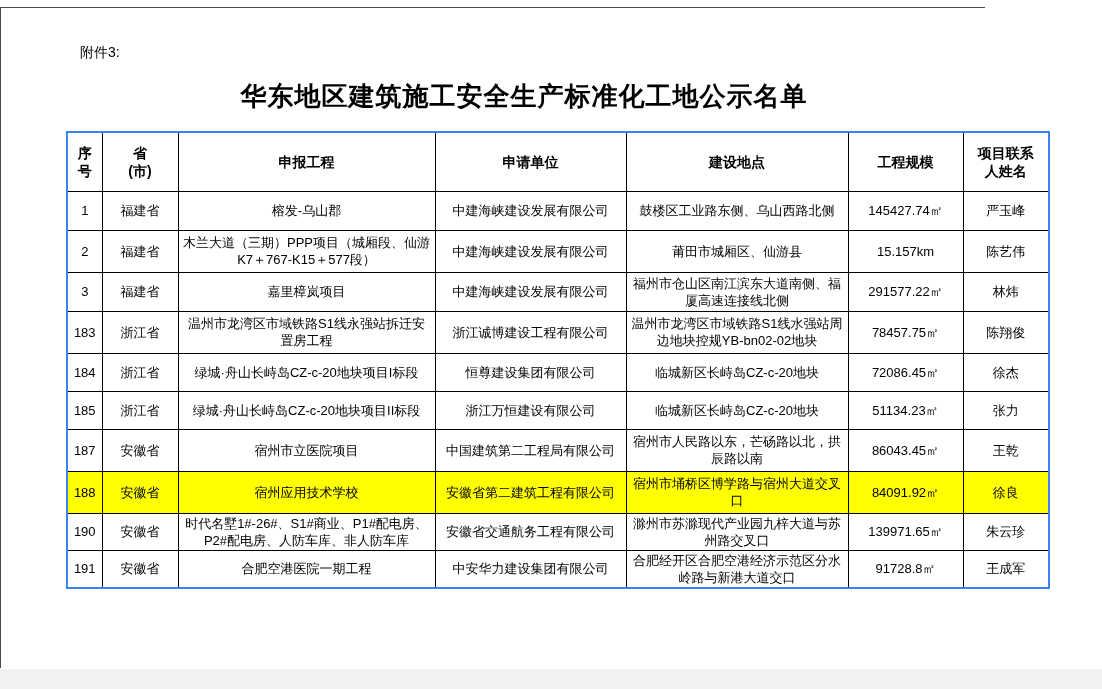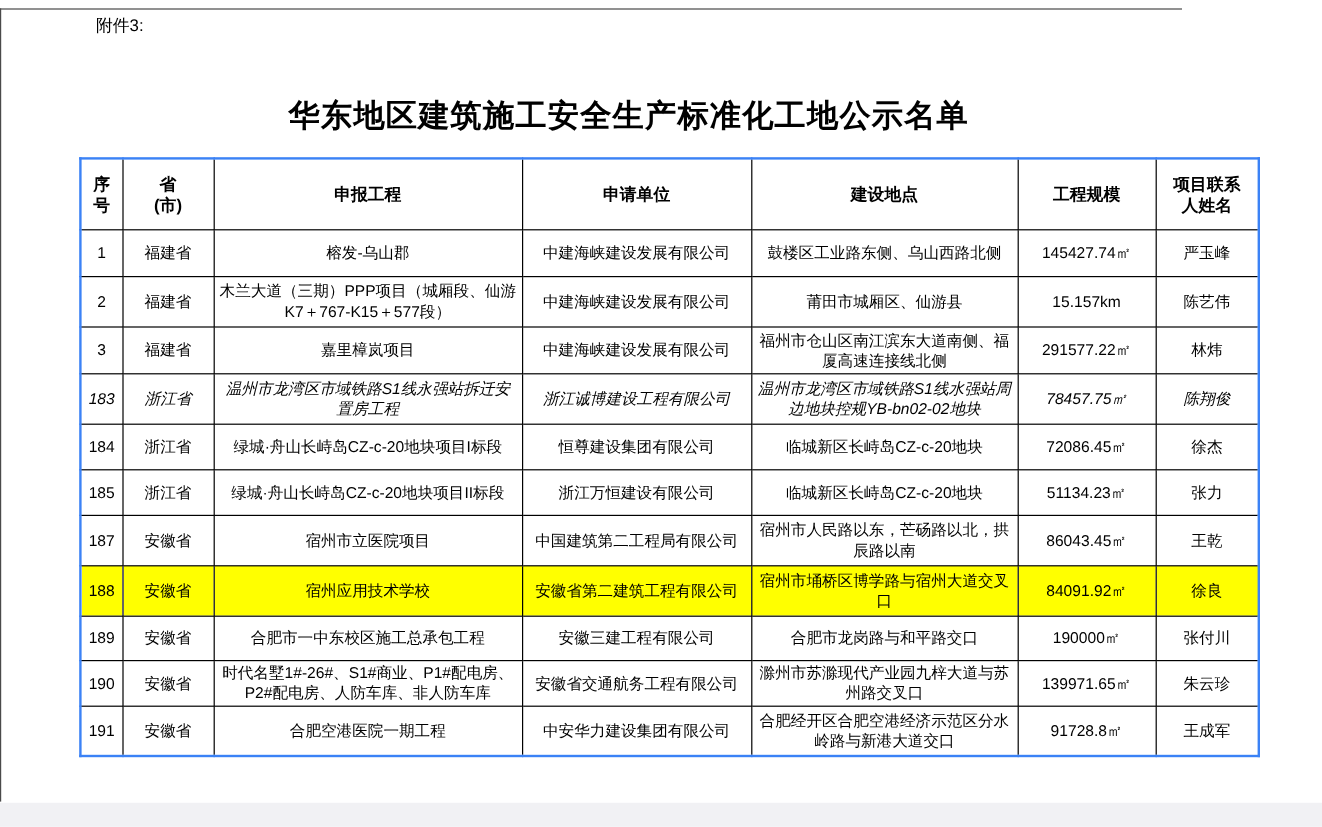--- a/index.html
+++ b/index.html
@@ -5,21 +5,21 @@
   html,body{margin:0;padding:0;}
   body{
     width:1102px;height:689px;position:relative;overflow:hidden;
     background:#ffffff;
     font-family:"Liberation Sans","DejaVu Sans",sans-serif;
     color:#000;
   }
   .edge-top{position:absolute;left:0;top:7px;width:985px;height:1px;background:#4a4a4a;}
   .edge-left{position:absolute;left:0;top:7px;width:1px;height:661px;background:#4a4a4a;}
   .bottom-strip{position:absolute;left:0;top:669px;width:1102px;height:20px;background:#f1f1f4;}
-  .attachment{position:absolute;left:80px;top:13px;font-size:14px;}
+  .attachment{position:absolute;left:80px;top:44px;font-size:14px;}
   .doc-title{
     position:absolute;left:0;top:79px;width:1048px;margin:0;
     text-align:center;font-size:26px;font-weight:bold;letter-spacing:1px;
   }
   table.main{
     position:absolute;left:66px;top:131px;width:982px;
     border-collapse:collapse;table-layout:fixed;
     border:2px solid #3b82f6;
   }
   table.main th, table.main td{
@@ -30,21 +30,21 @@
     overflow:hidden;
   }
   table.main th{
     font-size:14px;font-weight:bold;white-space:pre-line;line-height:18px;
   }
   thead tr{height:59px;}
   #body-rows tr{height:38px;}
   #body-rows tr:nth-child(1){height:39px;}
   #body-rows tr:nth-child(2){height:42px;}
   #body-rows tr:nth-child(3){height:39px;}
-  #body-rows tr:nth-child(4){height:42px;font-style:italic;}
+  #body-rows tr:nth-child(4){height:42px;}
   #body-rows tr:nth-child(7){height:42px;}
   #body-rows tr:nth-child(8){height:42px;}
   #body-rows tr:nth-child(9){height:37px;margin-top:28px;}
   #body-rows tr:nth-child(11){height:42px;}
   #body-rows tr:nth-child(12){height:36px;}
   #body-rows tr.hl td{background:#ffff00;}
 </style>
 </head>
 <body>
 
@@ -145,29 +145,20 @@
       <tr class="hl">
         <td>188</td>
         <td>安徽省</td>
         <td>宿州应用技术学校</td>
         <td>安徽省第二建筑工程有限公司</td>
         <td>宿州市埇桥区博学路与宿州大道交叉口</td>
         <td>84091.92㎡</td>
         <td>徐良</td>
       </tr>
       <tr>
-        <td>189</td>
-        <td>安徽省</td>
-        <td>合肥市一中东校区施工总承包工程</td>
-        <td>安徽三建工程有限公司</td>
-        <td>合肥市龙岗路与和平路交口</td>
-        <td>190000㎡</td>
-        <td>张付川</td>
-      </tr>
-      <tr>
         <td>190</td>
         <td>安徽省</td>
         <td>时代名墅1#-26#、S1#商业、P1#配电房、P2#配电房、人防车库、非人防车库</td>
         <td>安徽省交通航务工程有限公司</td>
         <td>滁州市苏滁现代产业园九梓大道与苏州路交叉口</td>
         <td>139971.65㎡</td>
         <td>朱云珍</td>
       </tr>
       <tr>
         <td>191</td>

